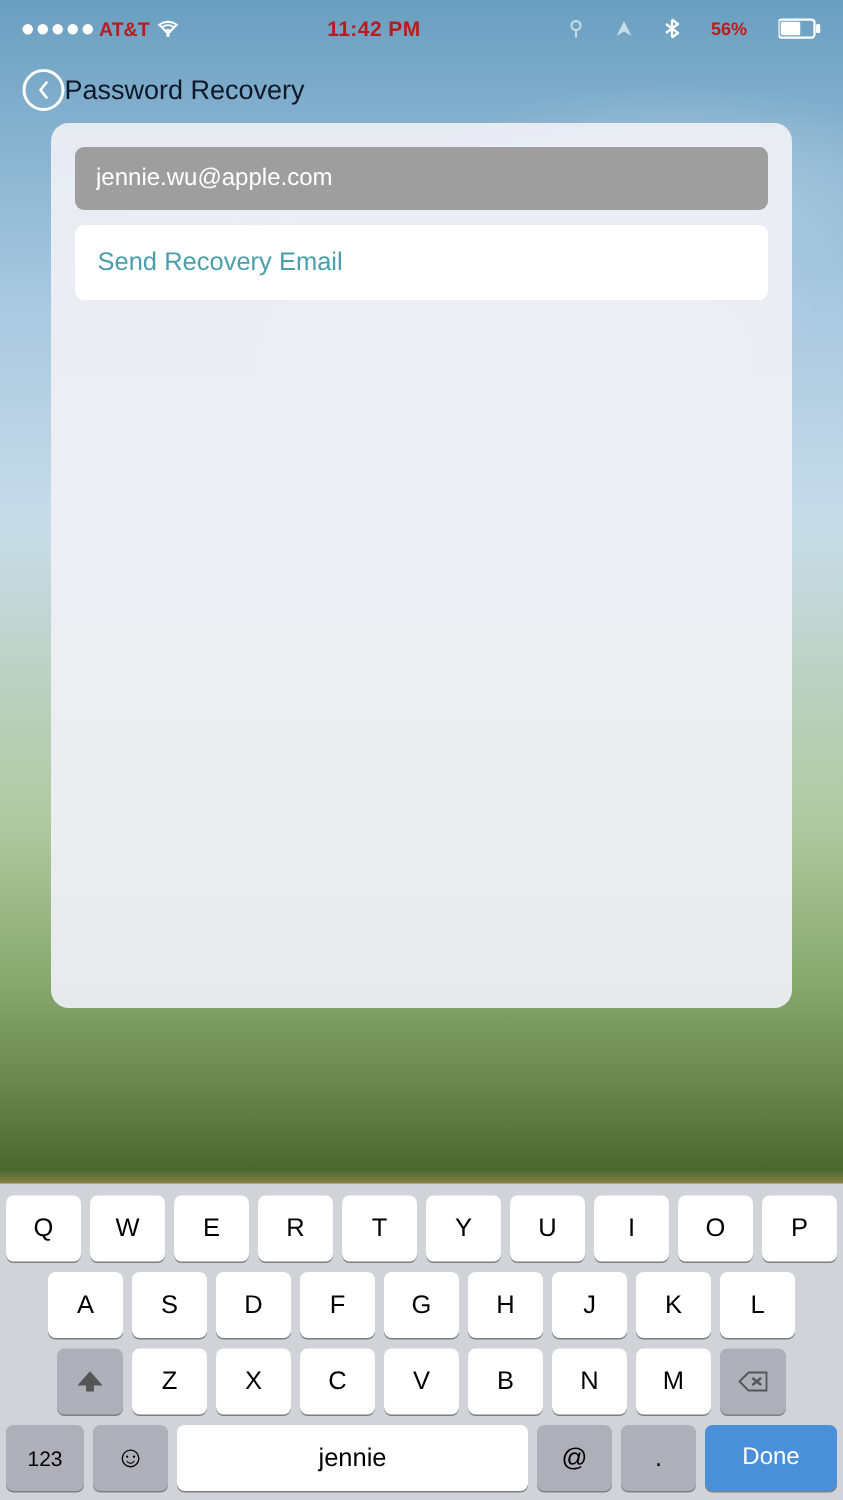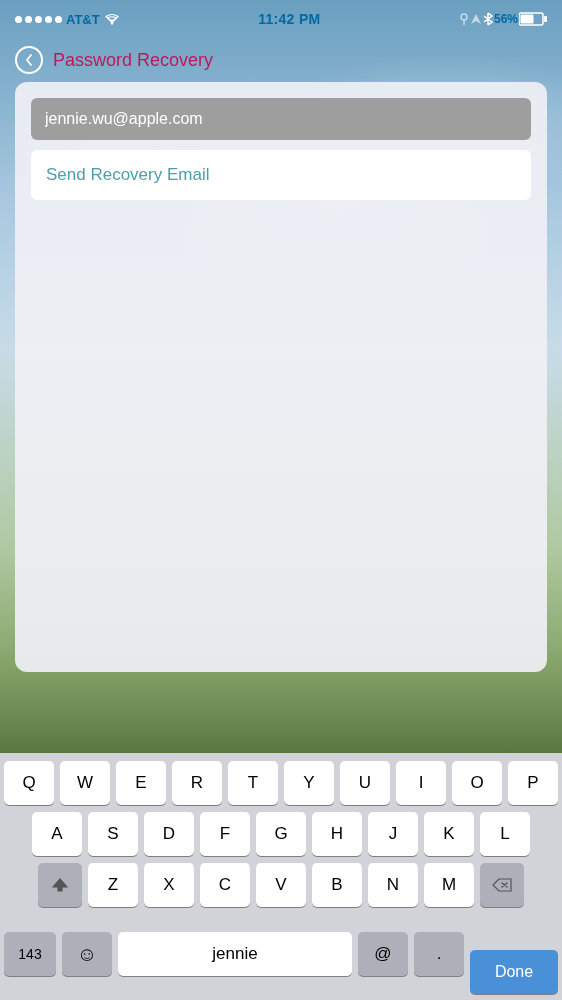--- a/index.html
+++ b/index.html
@@ -49,21 +49,21 @@
 
     
     .status-bar {
       position: relative;
       z-index: 10;
       display: flex;
       align-items: center;
       justify-content: space-between;
       padding: 0 15px;
       height: 38px;
-      color: #0369a1;
+      color: #b91c1c;
       font-size: 13px;
       font-weight: 600;
     }
 
     .status-left {
       display: flex;
       align-items: center;
       gap: 4px;
     }
 
@@ -78,21 +78,21 @@
 
     .status-center {
       font-size: 14px;
       font-weight: 700;
       letter-spacing: 0.3px;
     }
 
     .status-right {
       display: flex;
       align-items: center;
-      gap: 1px;
+      gap: 21px;
       font-size: 12px;
     }
 
     
     .nav-bar {
       position: relative;
       z-index: 10;
       display: flex;
       align-items: center;
       padding: 8px 15px;
@@ -111,31 +111,30 @@
     }
 
     .back-circle {
       width: 28px; height: 28px;
       border-radius: 50%;
       border: 2px solid white;
       display: flex; align-items: center; justify-content: center;
     }
 
     .nav-title {
-      color: #be185d;
+      color: #0f172a;
       font-size: 18px;
       font-weight: 400;
-      margin-left: 10px;
     }
 
     
     .card {
       position: relative;
       z-index: 10;
-      margin: 0 15px;
+      margin: 0 34px;
       background: rgba(240, 240, 245, 0.92);
       border-radius: 12px;
       padding: 16px;
       display: flex;
       flex-direction: column;
       gap: 10px;
       min-height: 590px;
     }
 
     
@@ -229,21 +228,20 @@
     }
 
     .key.numbers {
       font-size: 14px;
     }
 
     .key.done {
       max-width: 88px;
       min-width: 88px;
       font-size: 16px;
-      margin-top: 36px;
     }
 
     .key.at {
       max-width: 50px;
     }
 
     .key.period {
       max-width: 50px;
     }
 
@@ -369,20 +367,20 @@
     <button class="key">M</button>
     <button class="key dark shift">
       <svg width="20" height="14" viewBox="0 0 20 14" fill="none">
         <path d="M7 1 L1 7 L7 13 H19 V1 Z" stroke="#555" stroke-width="1.2" fill="#adb0b8"></path>
         <path d="M10 5 L15 9 M15 5 L10 9" stroke="#555" stroke-width="1.5" stroke-linecap="round"></path>
       </svg>
     </button>
   </div>
 
   <div class="bottom-row">
-    <button class="key dark numbers" style="max-width:52px;min-width:52px;">143</button>
+    <button class="key dark numbers" style="max-width:52px;min-width:52px;">123</button>
     <button class="key dark emoji" style="max-width:50px;min-width:50px;">☺</button>
     <button class="key space">jennie</button>
     <button class="key dark at">@</button>
     <button class="key dark period">.</button>
     <button class="key blue done">Done</button>
   </div>
 </div>
 
 </body></html>

